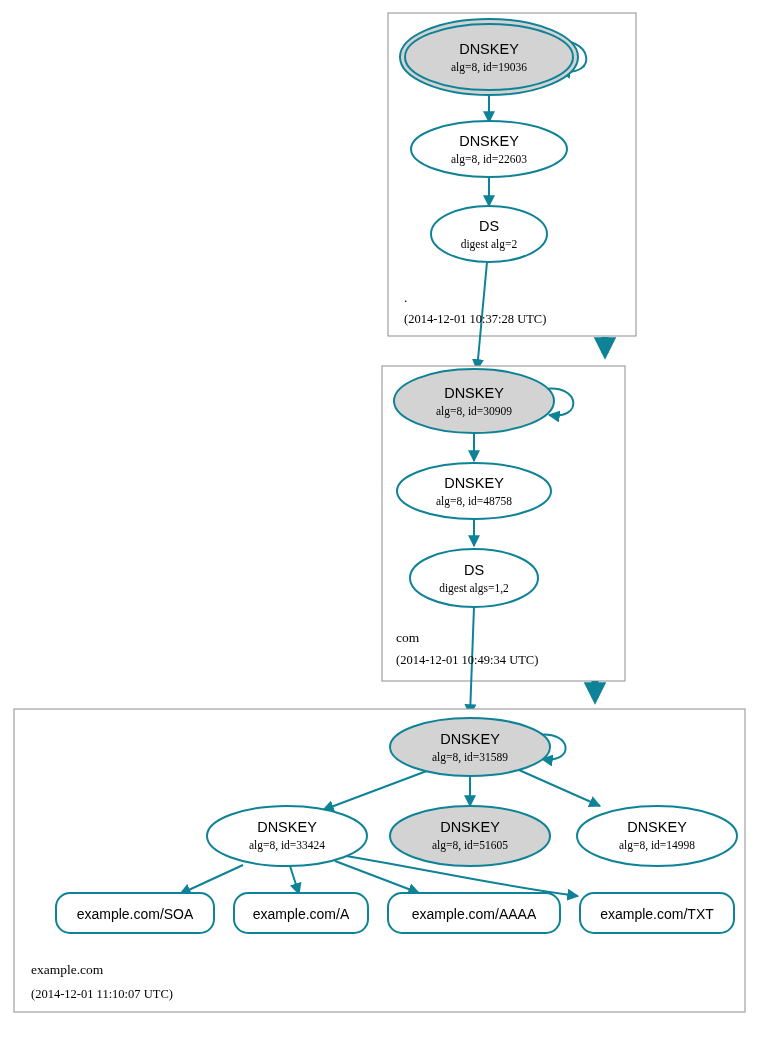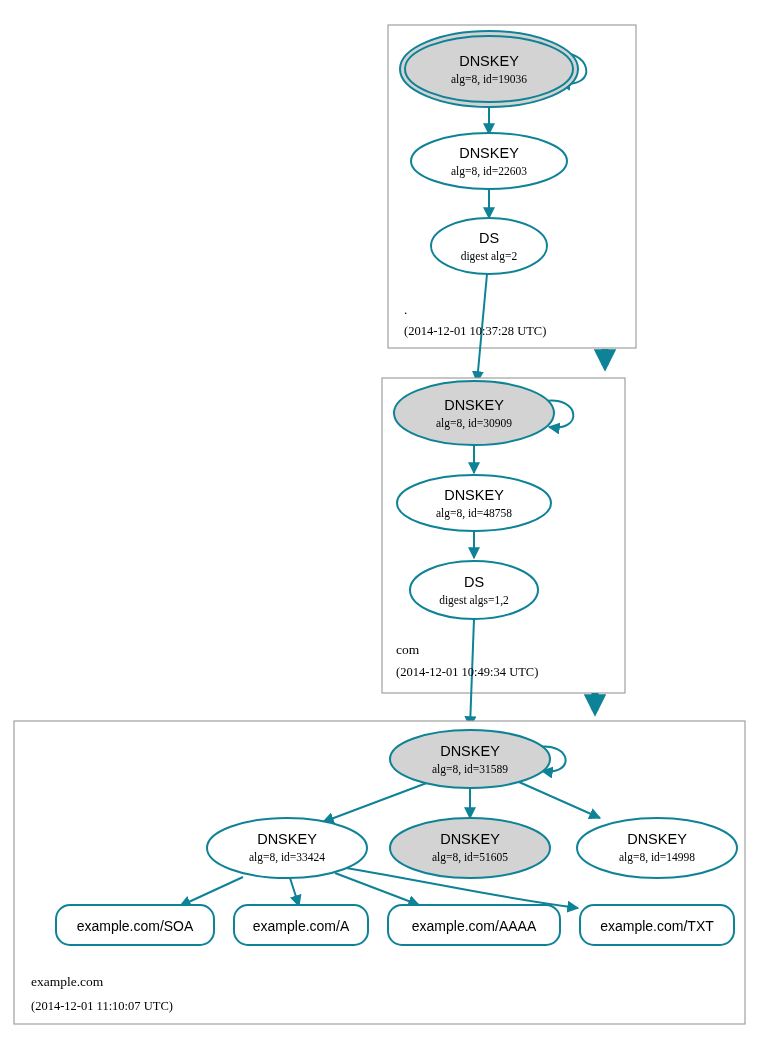--- a/index.html
+++ b/index.html
@@ -10,21 +10,21 @@
   body {
     width: 760px;
     height: 1044px;
     font-family: "Liberation Sans", sans-serif;
     position: relative;
     overflow: hidden;
   }
   #canvas-root {
     position: absolute;
     left: 0;
-    top: 12px;
+    top: 0;
     width: 760px;
     height: 827px;
   }
   svg#graph {
     display: block;
     width: 760px;
     height: 1044px;
   }
   .zone-box {
     fill: #ffffff;

